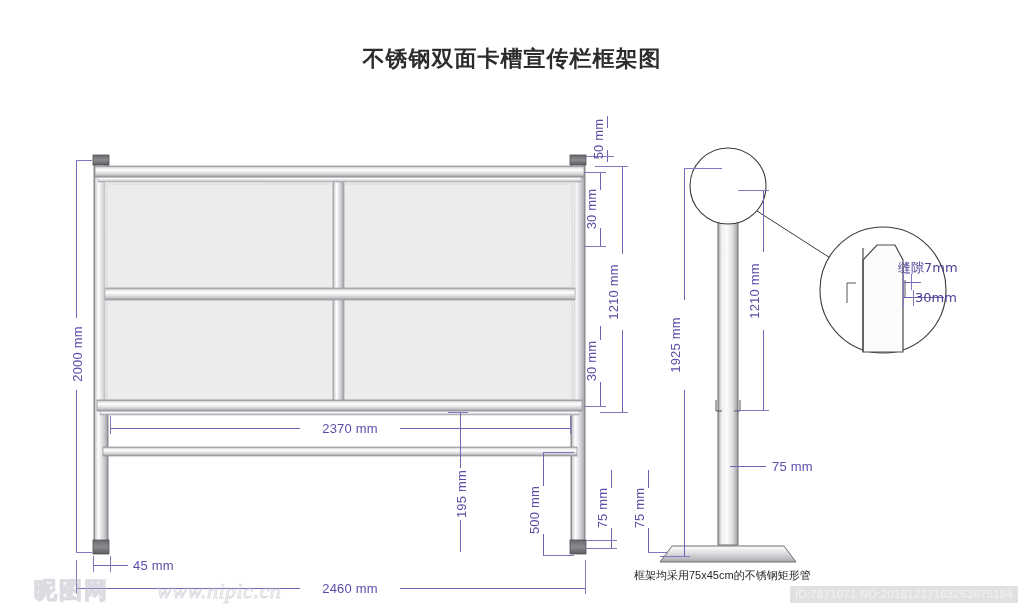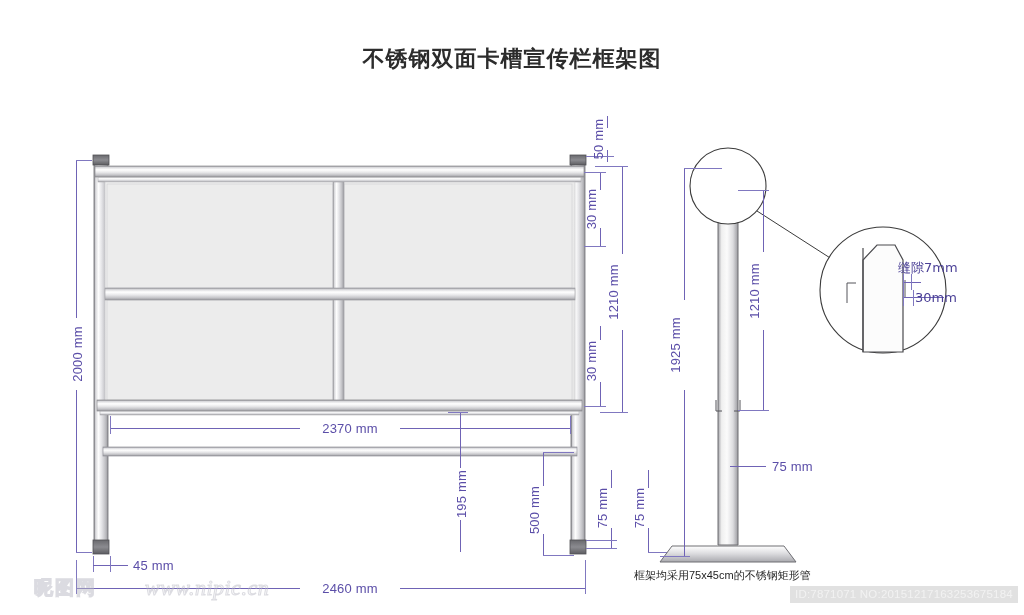--- a/index.html
+++ b/index.html
@@ -77,21 +77,21 @@
   #watermark {
     position: absolute;
     left: 34px; top: 575px;
     display: flex;
     align-items: center;
     gap: 8px;
     opacity: 0.5;
   }
   #wm-cn {
     font-family: Liberation Sans, sans-serif;
-    font-size: 19px;
+    font-size: 23px;
     font-weight: bold;
     color: transparent;
     -webkit-text-stroke: 1.3px #b9b9c4;
     letter-spacing: 2px;
   }
   #wm-url {
     font-family: "Liberation Serif", "DejaVu Serif", serif;
     font-style: italic;
     font-size: 22px;
     color: transparent;

